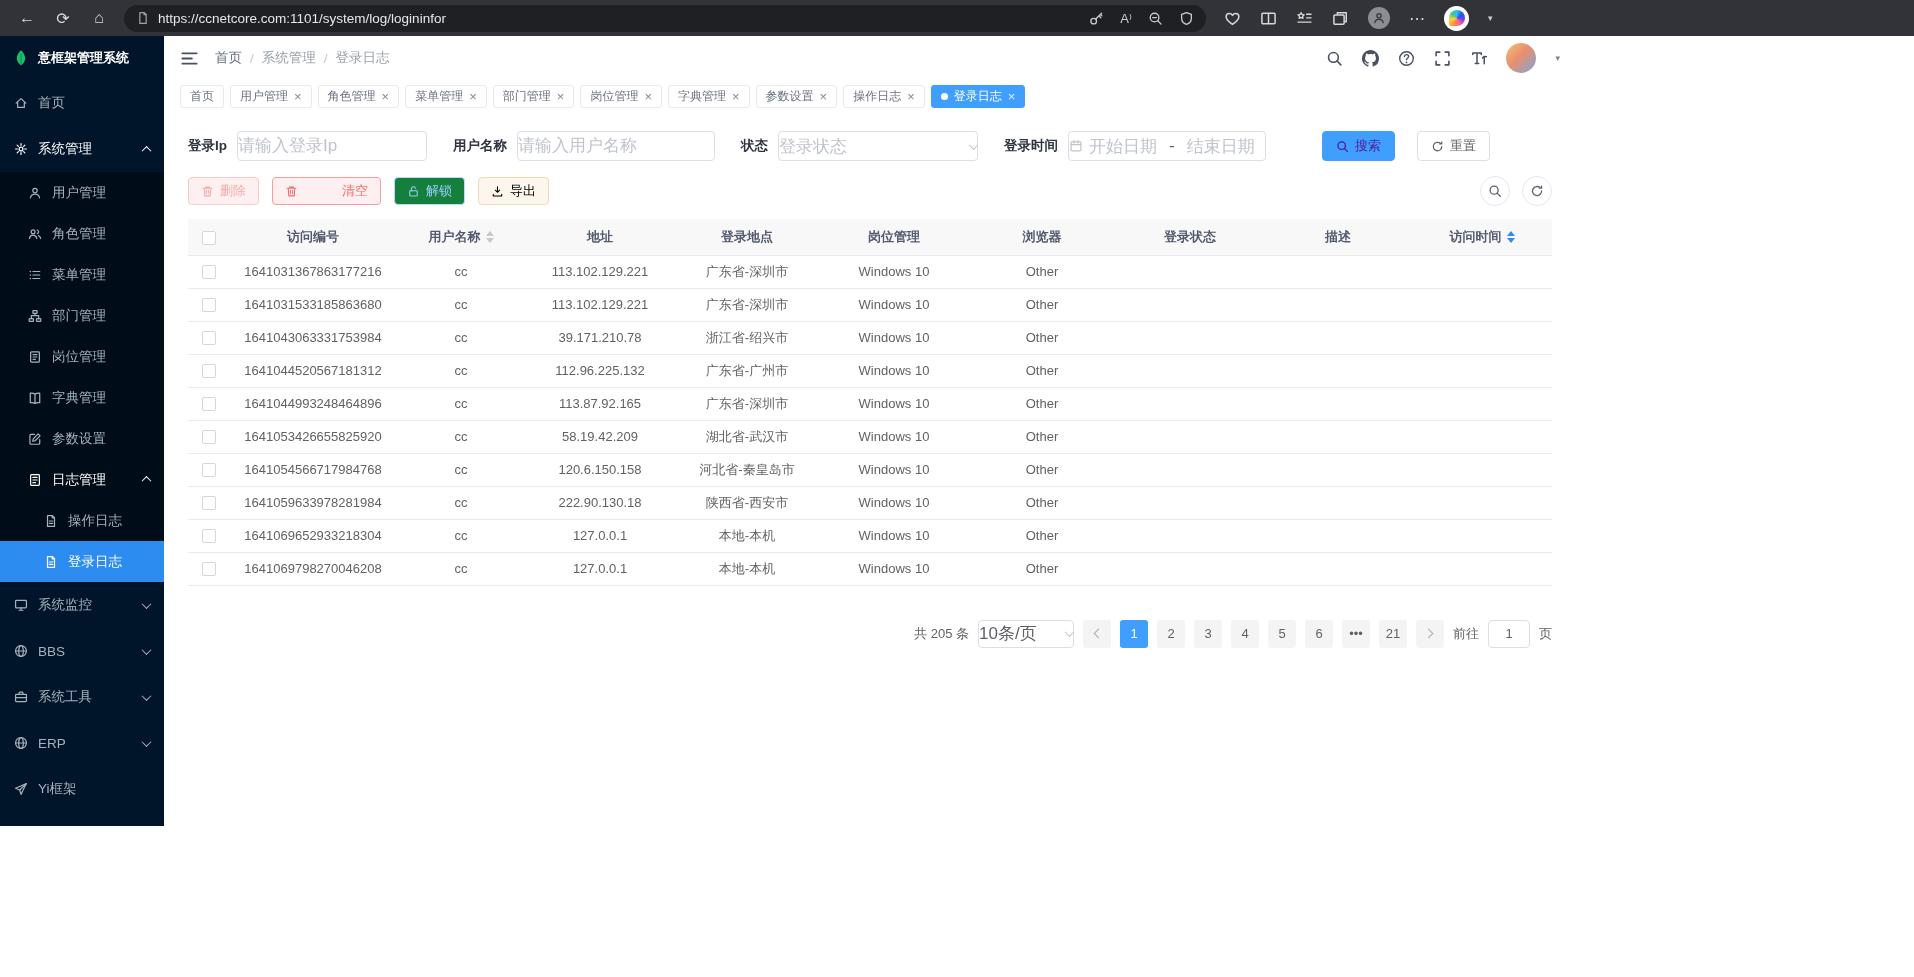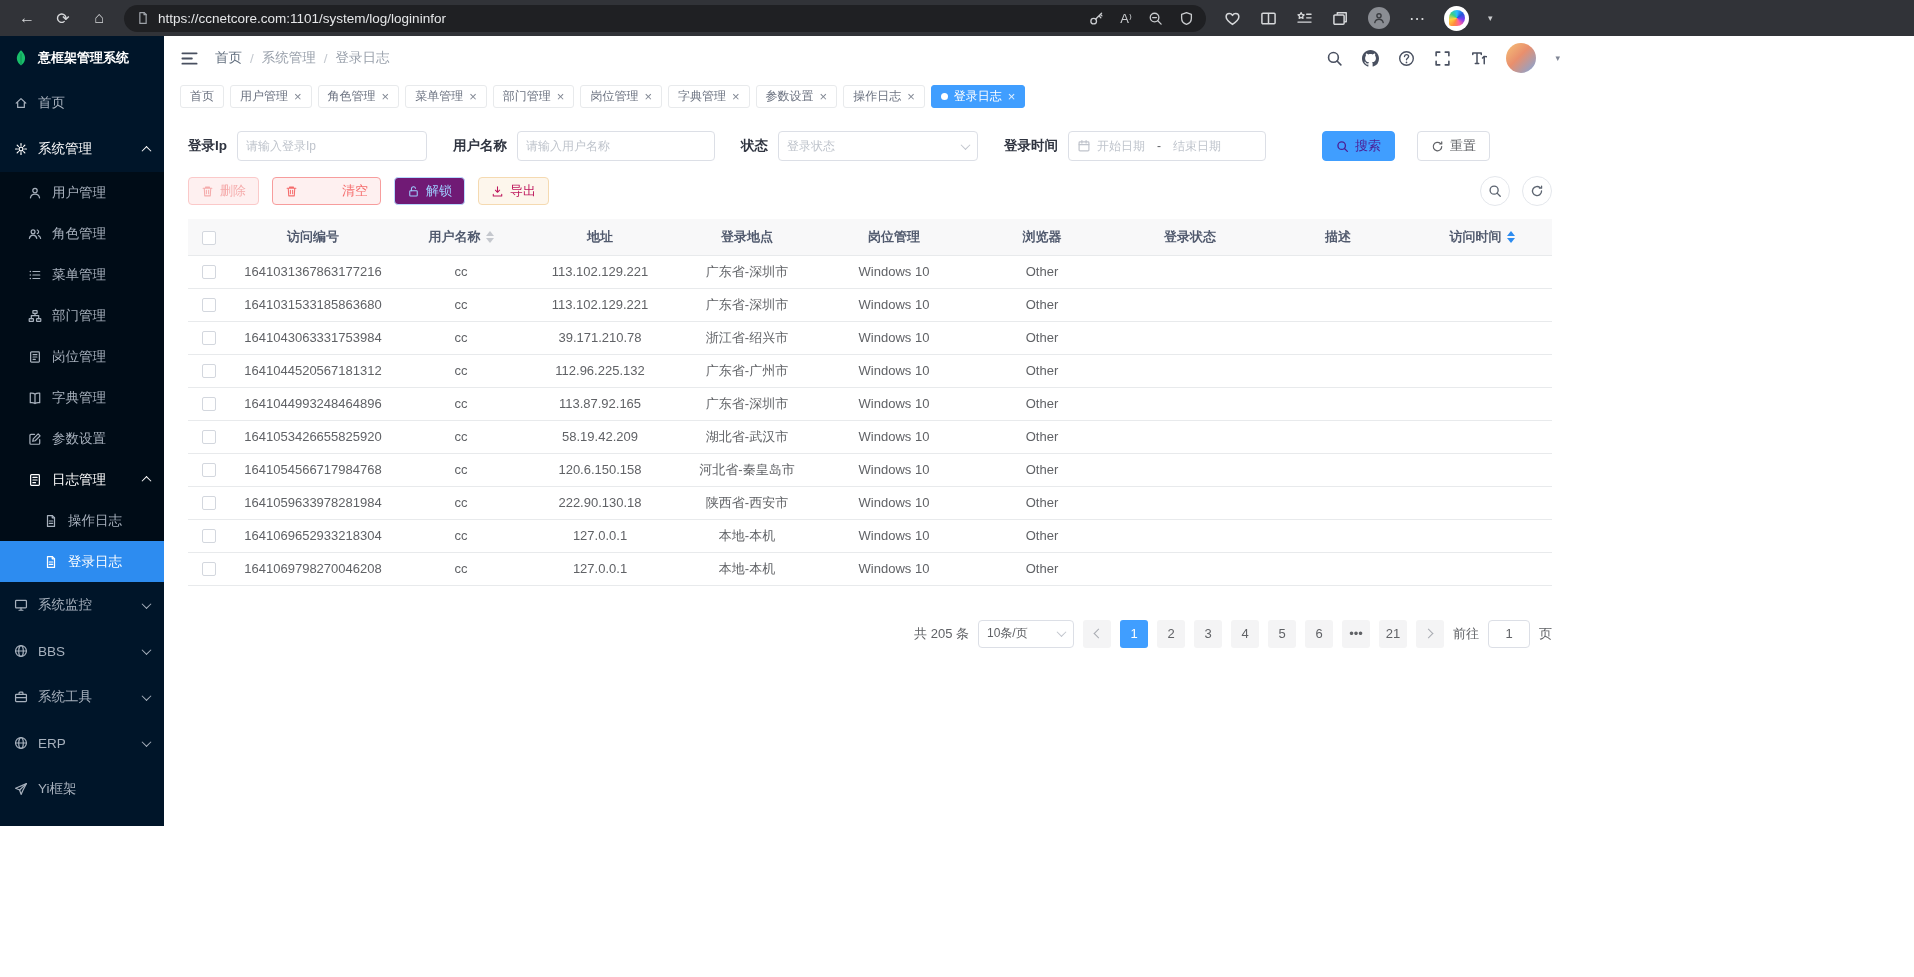--- a/index.html
+++ b/index.html
@@ -72,41 +72,41 @@
   .tab-dot { width:7px; height:7px; border-radius:50%; background:#fff; }
   .tab-close { font-size:13px; line-height:1; opacity:.85; cursor:pointer; }
 
   
   .content { padding:12px 24px 0; flex:1; }
 
   .filter-row { display:flex; align-items:center; margin-top:4px; }
   .f-label { font-weight:bold; font-size:13.5px; color:#2f3440; margin-right:10px; white-space:nowrap; }
   .f-group { display:flex; align-items:center; margin-right:26px; }
   .inp { height:30px; border:1px solid #dcdfe6; border-radius:4px; background:#fff;
-    display:flex; align-items:center; padding:0 8px; font-size:12px; color:#606266; gap:6px; }
+    display:flex; align-items:center; padding:0 0; font-size:17px; color:#606266; gap:6px; }
   .inp input { border:none; outline:none; width:100%; font:inherit; color:#606266; background:transparent; }
   .inp input::placeholder { color:#bfc4cc; }
   .w-ip { width:190px; } .w-name { width:198px; } .w-status { width:200px; } .w-date { width:198px;text-align:center; }
   .ph { color:#bfc4cc; }
   .inp .chev-down { margin-left:auto; width:7px; height:7px; border-right:1.4px solid #c0c4cc;
     border-bottom:1.4px solid #c0c4cc; transform:rotate(45deg) translate(-1px,-1px); flex:0 0 auto; }
   .cal-icon svg { width:14px; height:14px; color:#c0c4cc; display:block; }
   .date-sep { color:#606266; padding:0 6px; }
   .btn { height:30px; display:inline-flex; align-items:center; gap:6px; padding:0 13px;
     border-radius:4px; font-size:13px; cursor:pointer; border:1px solid transparent; white-space:nowrap; }
   .btn svg { width:13px; height:13px; }
   .btn-search { background:#409eff; border-color:#409eff; color:#4c1d95; margin-left:30px; }
   .btn-reset { background:#fff; border-color:#dcdfe6; color:#606266; margin-left:22px; }
 
   .action-row { display:flex; align-items:center; margin-top:15px; }
   .btn-sm { height:28px; padding:0 12px; margin-right:13px; }
   .btn-delete { background:#fef0f0; border-color:#fbc9c9; color:#f5abab; }
   .btn-clear  { background:#fef0f0; border-color:#f79d9d; color:#f56c6c;gap:44px; }
-  .btn-unlock { background:#701a75; border-color:#b8dbff; color:#9ecdff;font-family:Liberation Mono, monospace; }
-  .btn-export { background:#fdf6ec; border-color:#f5dab1; color:#be185d;justify-content:center; }
+  .btn-unlock { background:#15803d; border-color:#b8dbff; color:#9ecdff;font-family:Liberation Mono, monospace; }
+  .btn-export { background:#fdf6ec; border-color:#f5dab1; color:#000000;justify-content:center; }
   .tool-btns { margin-left:auto; display:flex; gap:12px; }
   .circle-btn { width:30px; height:30px; border-radius:50%; border:1px solid #e4e7ec;
     display:flex; align-items:center; justify-content:center; color:#5c6470; cursor:pointer; background:#fff; }
   .circle-btn svg { width:14px; height:14px; }
 
   
   table { width:100%; border-collapse:collapse; table-layout:fixed; margin-top:13px; }
   th { height:36px; background:#f8f8f9; color:#515a6e; font-size:13px; font-weight:bold;
     border-bottom:1px solid #e8eaec; text-align:center; }
   td { height:33px; font-size:13px; color:#606266; border-bottom:1px solid #e8eaec;

